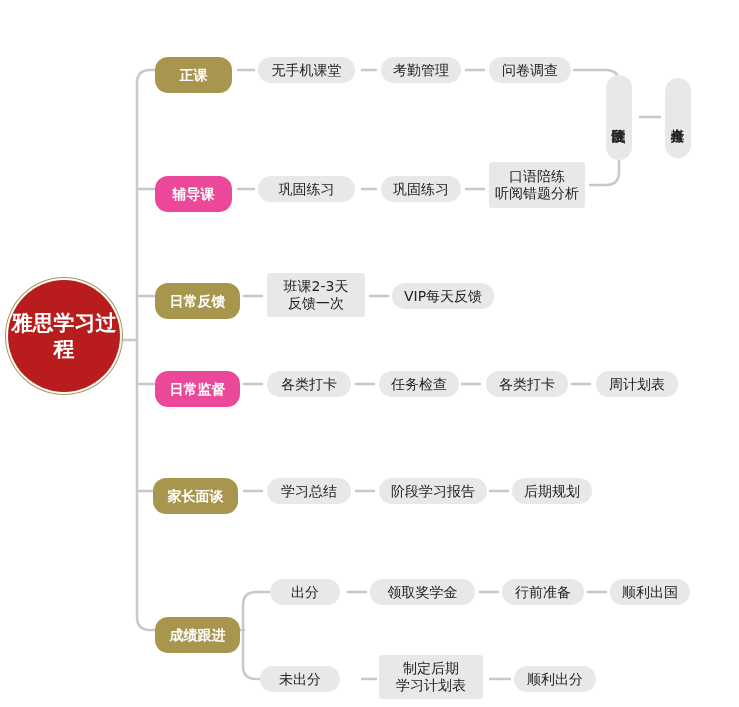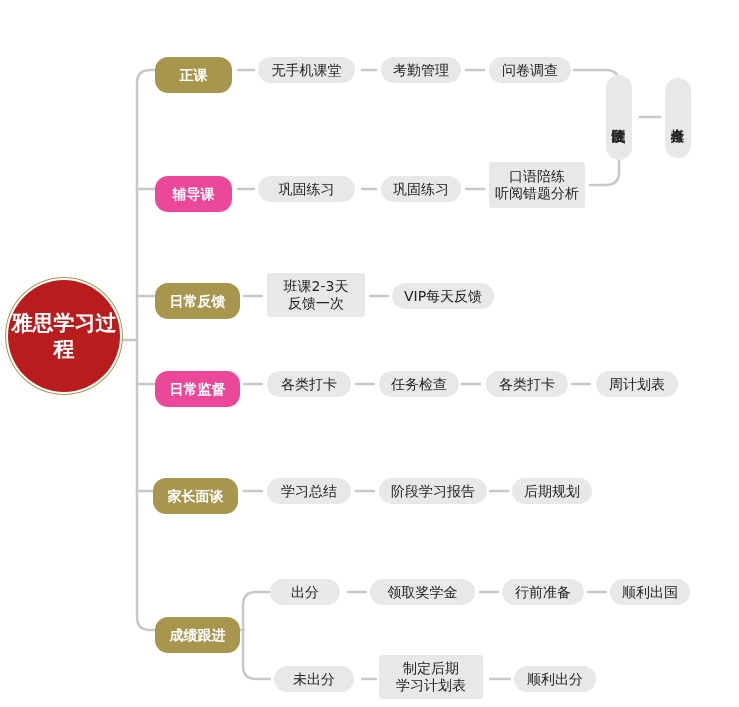--- a/index.html
+++ b/index.html
@@ -101,17 +101,17 @@
   <div class="node cat gold" style="left:153px;top:478px;width:85px;">家长面谈</div>
   <div class="node leaf" style="left:267px;top:478px;width:84px;">学习总结</div>
   <div class="node leaf" style="left:379px;top:478px;width:108px;">阶段学习报告</div>
   <div class="node leaf" style="left:512px;top:478px;width:80px;">后期规划</div>
 
   <div class="node cat gold" style="left:155px;top:617px;width:85px;">成绩跟进</div>
   <div class="node leaf" style="left:270px;top:579px;width:70px;">出分</div>
   <div class="node leaf" style="left:370px;top:579px;width:105px;">领取奖学金</div>
   <div class="node leaf" style="left:502px;top:579px;width:82px;">行前准备</div>
   <div class="node leaf" style="left:610px;top:579px;width:80px;">顺利出国</div>
-  <div class="node leaf" style="left:274px;top:666px;width:80px;">未出分</div>
+  <div class="node leaf" style="left:260px;top:666px;width:80px;">未出分</div>
   <div class="node leaf tall" style="left:379px;top:655px;width:104px;height:44px;">制定后期
 学习计划表</div>
   <div class="node leaf" style="left:514px;top:666px;width:82px;">顺利出分</div>
 </div>
 
 </body></html>

